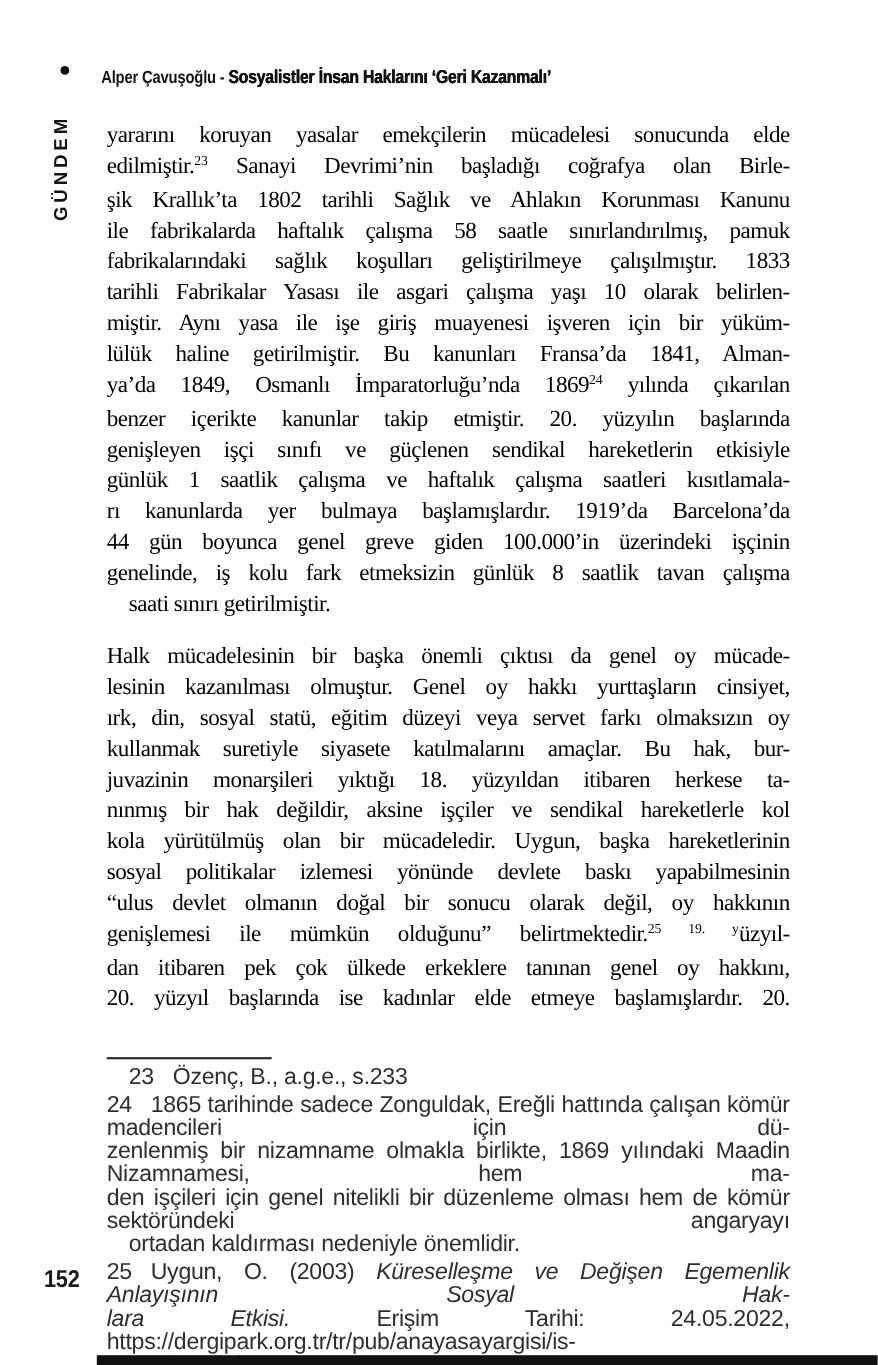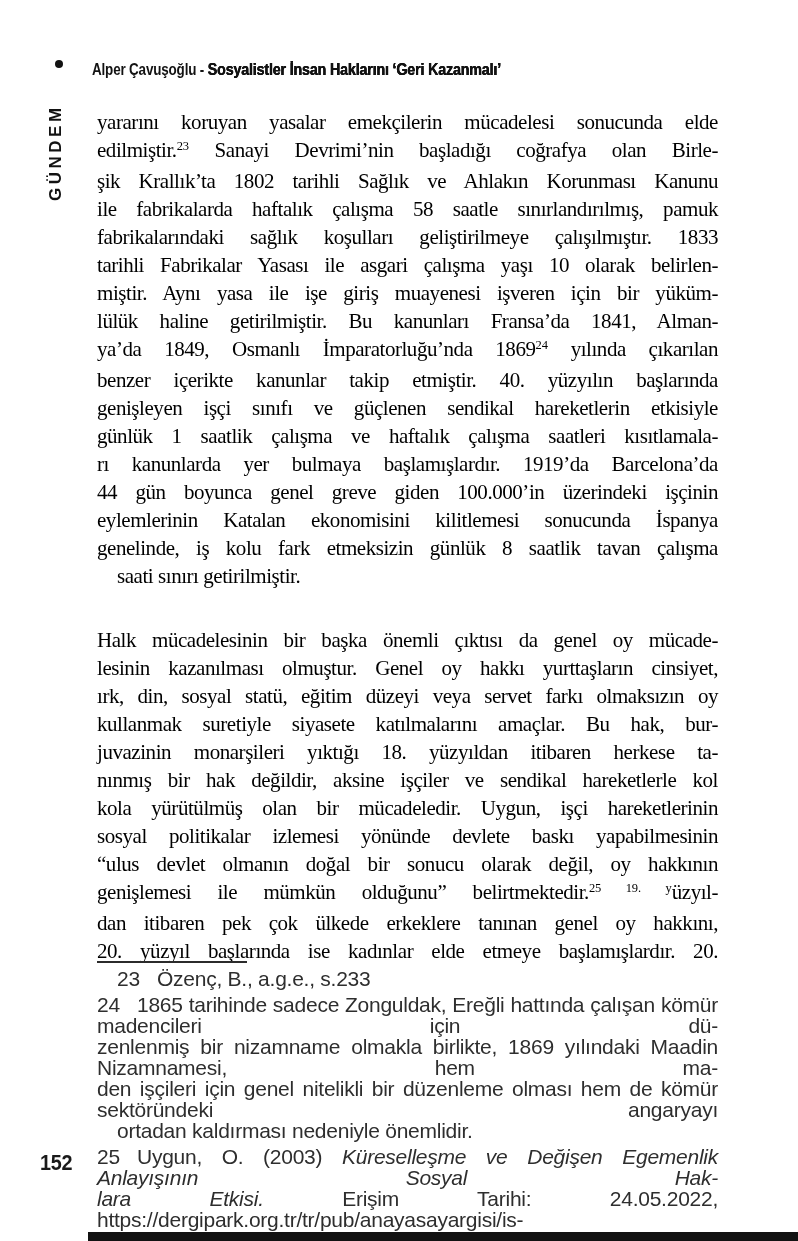--- a/index.html
+++ b/index.html
@@ -30,21 +30,21 @@
     font-weight:700;font-size:17px;letter-spacing:3.5px;color:#121212;
     white-space:nowrap;
   }
   
   .body-text{
     position:absolute;left:97px;top:108px;width:621px;
     font-family:"Liberation Serif",serif;font-size:21px;line-height:28px;
     color:#000000;letter-spacing:-0.45px;
   }
   .para{margin:0;}
-  .para + .para{margin-top:36px;}
+  .para + .para{margin-top:20px;}
   .line{text-align:justify;text-align-last:justify;}
   .line.nojust{text-align:left;text-align-last:left;margin-left:20px;}
   .sup{font-size:12.5px;position:relative;top:-7px;letter-spacing:-0.1px;}
   
   .fn-divider{
     position:absolute;left:97px;top:961px;width:150px;height:2px;background:#2b2b2b;
   }
   .footnotes{
     position:absolute;left:97px;top:968px;width:621px;
     font-size:21px;line-height:21px;color:#2e2e2e;letter-spacing:-0.25px;
@@ -76,37 +76,36 @@
     <div class="para">
       <div class="line"><span>yararını koruyan yasalar emekçilerin mücadelesi sonucunda elde</span></div>
       <div class="line"><span>edilmiştir.</span><span class="sup">23</span><span> Sanayi Devrimi’nin başladığı coğrafya olan Birle-</span></div>
       <div class="line"><span>şik Krallık’ta 1802 tarihli Sağlık ve Ahlakın Korunması Kanunu</span></div>
       <div class="line"><span>ile fabrikalarda haftalık çalışma 58 saatle sınırlandırılmış, pamuk</span></div>
       <div class="line"><span>fabrikalarındaki sağlık koşulları geliştirilmeye çalışılmıştır. 1833</span></div>
       <div class="line"><span>tarihli Fabrikalar Yasası ile asgari çalışma yaşı 10 olarak belirlen-</span></div>
       <div class="line"><span>miştir. Aynı yasa ile işe giriş muayenesi işveren için bir yüküm-</span></div>
       <div class="line"><span>lülük haline getirilmiştir. Bu kanunları Fransa’da 1841, Alman-</span></div>
       <div class="line"><span>ya’da 1849, Osmanlı İmparatorluğu’nda 1869</span><span class="sup">24</span><span> yılında çıkarılan</span></div>
-      <div class="line"><span>benzer içerikte kanunlar takip etmiştir. 40. yüzyılın başlarında</span></div>
+      <div class="line"><span>benzer içerikte kanunlar takip etmiştir. 20. yüzyılın başlarında</span></div>
       <div class="line"><span>genişleyen işçi sınıfı ve güçlenen sendikal hareketlerin etkisiyle</span></div>
       <div class="line"><span>günlük 1 saatlik çalışma ve haftalık çalışma saatleri kısıtlamala-</span></div>
       <div class="line"><span>rı kanunlarda yer bulmaya başlamışlardır. 1919’da Barcelona’da</span></div>
       <div class="line"><span>44 gün boyunca genel greve giden 100.000’in üzerindeki işçinin</span></div>
-      <div class="line"><span>eylemlerinin Katalan ekonomisini kilitlemesi sonucunda İspanya</span></div>
       <div class="line"><span>genelinde, iş kolu fark etmeksizin günlük 8 saatlik tavan çalışma</span></div>
       <div class="line nojust"><span>saati sınırı getirilmiştir.</span></div>
     </div>
     <div class="para">
       <div class="line"><span>Halk mücadelesinin bir başka önemli çıktısı da genel oy mücade-</span></div>
       <div class="line"><span>lesinin kazanılması olmuştur. Genel oy hakkı yurttaşların cinsiyet,</span></div>
       <div class="line"><span>ırk, din, sosyal statü, eğitim düzeyi veya servet farkı olmaksızın oy</span></div>
       <div class="line"><span>kullanmak suretiyle siyasete katılmalarını amaçlar. Bu hak, bur-</span></div>
       <div class="line"><span>juvazinin monarşileri yıktığı 18. yüzyıldan itibaren herkese ta-</span></div>
       <div class="line"><span>nınmış bir hak değildir, aksine işçiler ve sendikal hareketlerle kol</span></div>
-      <div class="line"><span>kola yürütülmüş olan bir mücadeledir. Uygun, işçi hareketlerinin</span></div>
+      <div class="line"><span>kola yürütülmüş olan bir mücadeledir. Uygun, başka hareketlerinin</span></div>
       <div class="line"><span>sosyal politikalar izlemesi yönünde devlete baskı yapabilmesinin</span></div>
       <div class="line"><span>“ulus devlet olmanın doğal bir sonucu olarak değil, oy hakkının</span></div>
       <div class="line"><span>genişlemesi ile mümkün olduğunu” belirtmektedir.</span><span class="sup">25 19. y</span><span>üzyıl-</span></div>
       <div class="line"><span>dan itibaren pek çok ülkede erkeklere tanınan genel oy hakkını,</span></div>
       <div class="line"><span>20. yüzyıl başlarında ise kadınlar elde etmeye başlamışlardır. 20.</span></div>
     </div>
   </div>
 
 <div class="fn-divider"></div>
 <div class="footnotes" id="footnotes">

